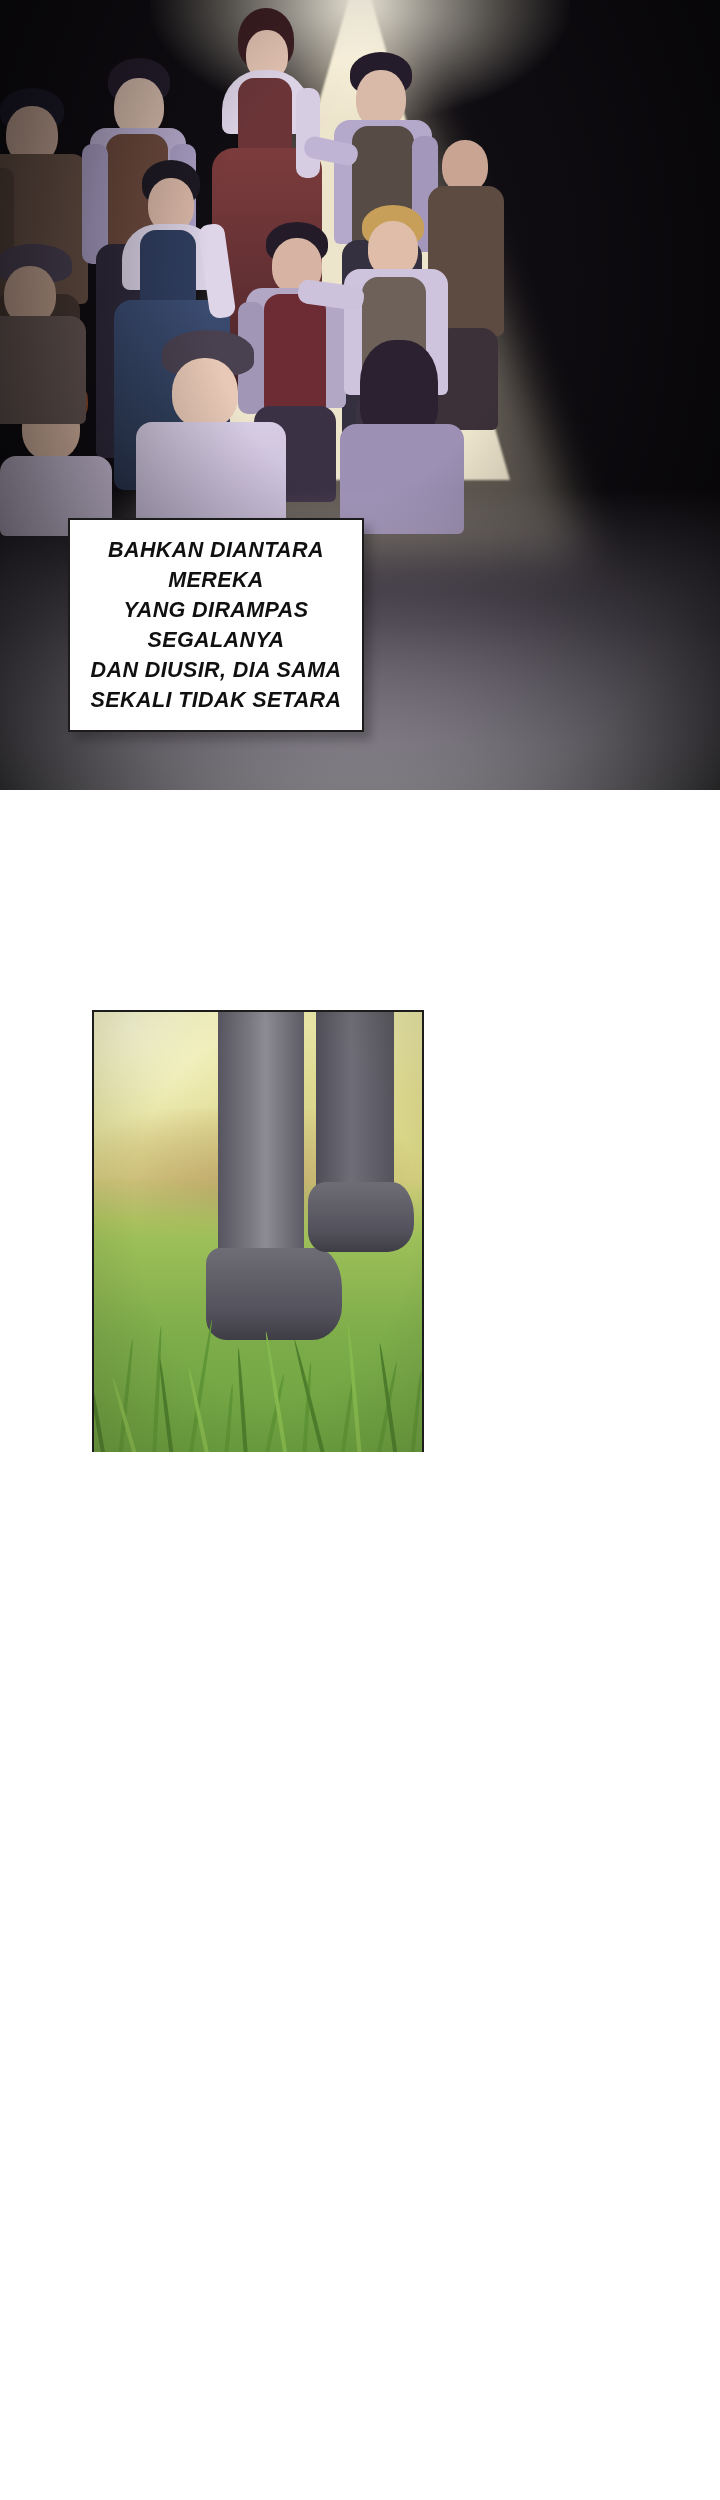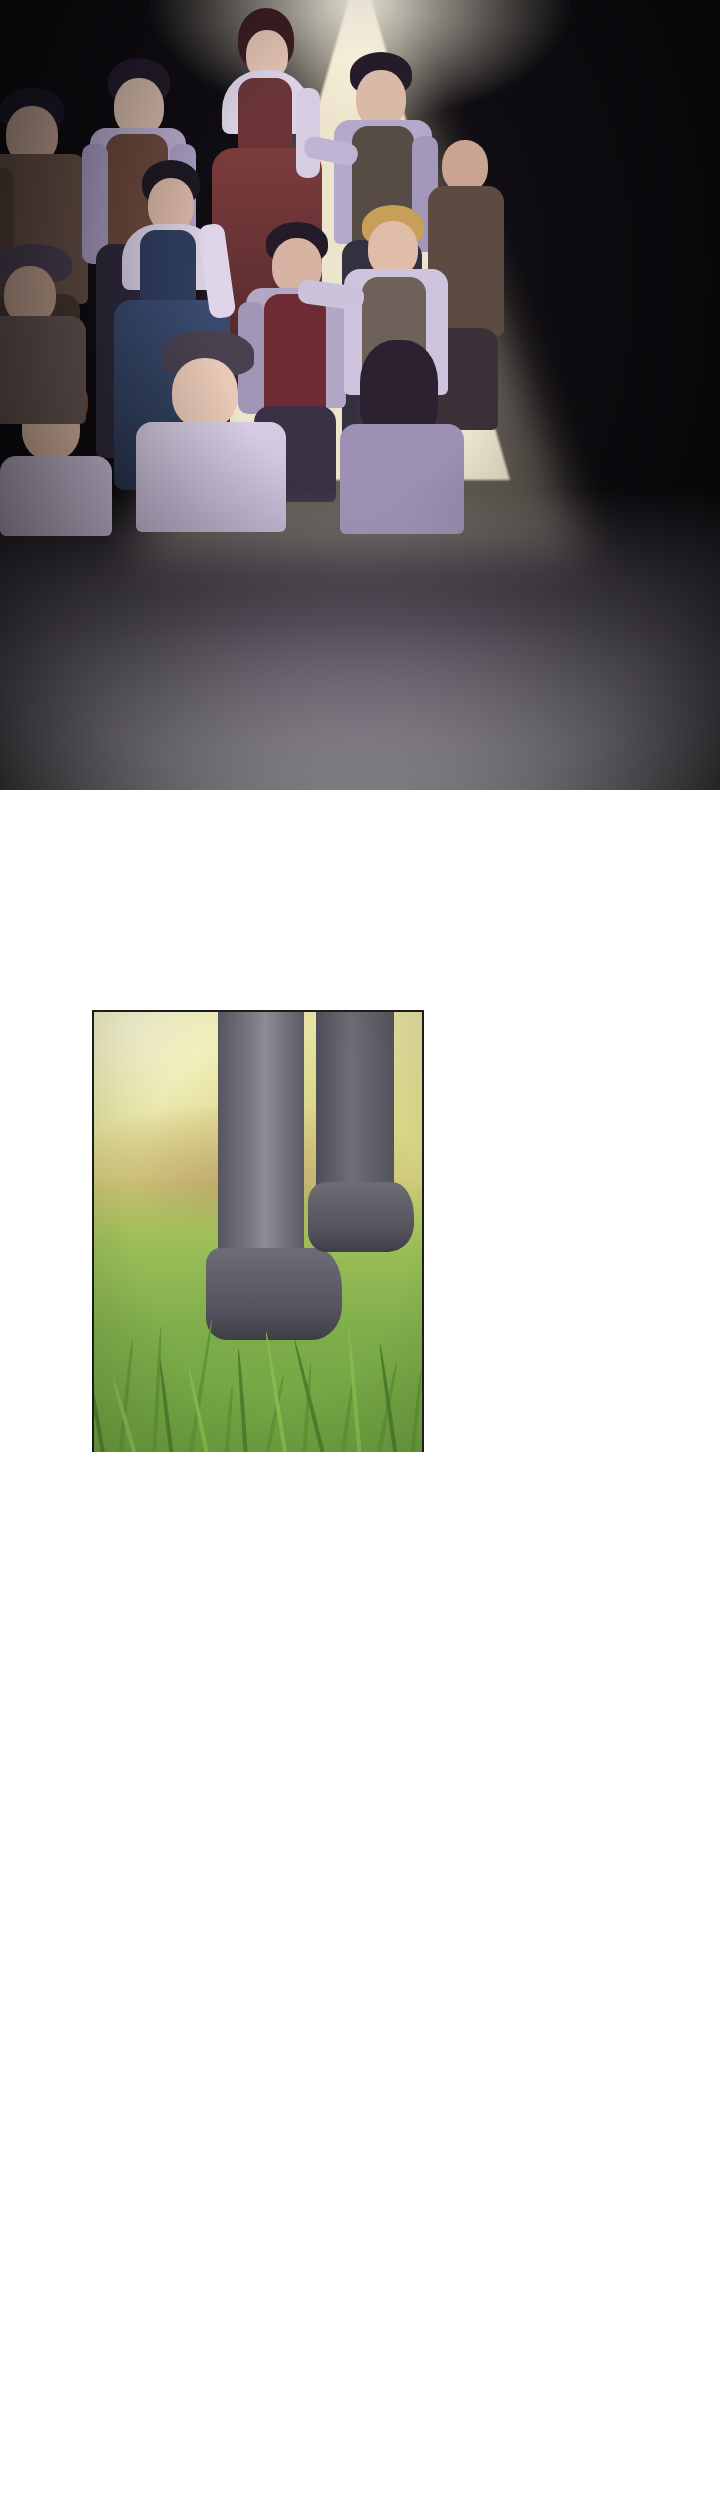--- a/index.html
+++ b/index.html
@@ -314,20 +314,26 @@
       <div class="head" style="left:14px; top:22px; width:52px; height:58px; background:#c9a795;"></div>
       <div class="torso" style="left:-10px; top:72px; width:106px; height:108px; background:#6a5a57;"></div>
     </div>
 
     <div class="floor-haze"></div>
     <div class="vignette"></div>
   </div>
 
   <div class="gutter" style="top:790px; height:220px;"></div>
 
+  <div class="caption-box">
+    <div class="caption-text">BAHKAN DIANTARA MEREKA
+YANG DIRAMPAS SEGALANYA
+DAN DIUSIR, DIA SAMA
+SEKALI TIDAK SETARA</div>
+  </div>
 
   <div class="panel-boots">
     <div class="ground-top"></div>
     <div class="sun-glow"></div>
     <div class="ground-dirt"></div>
     <div class="ground-grass"></div>
 
     <div class="boot" style="left:120px; top:-6px; width:86px; height:0;"></div>
     <div class="boot-shaft" style="left:124px; top:-6px; width:86px; height:268px; border-radius:6px 6px 10px 10px;"></div>
     <div class="boot-foot" style="left:112px; top:236px; width:136px; height:92px; border-radius:14px 26px 30px 20px / 16px 40px 34px 22px;"></div>

